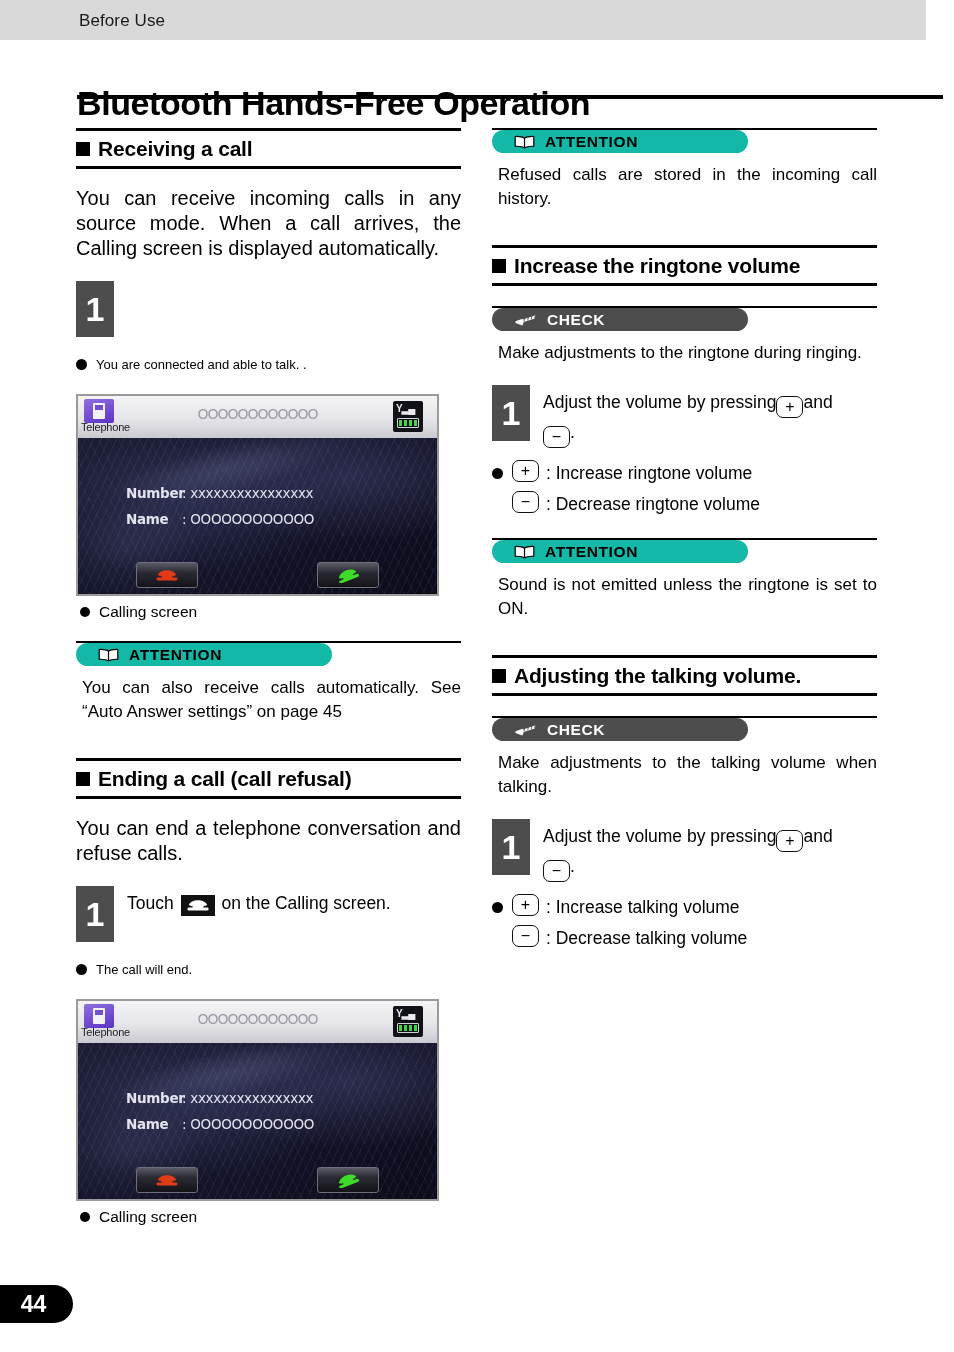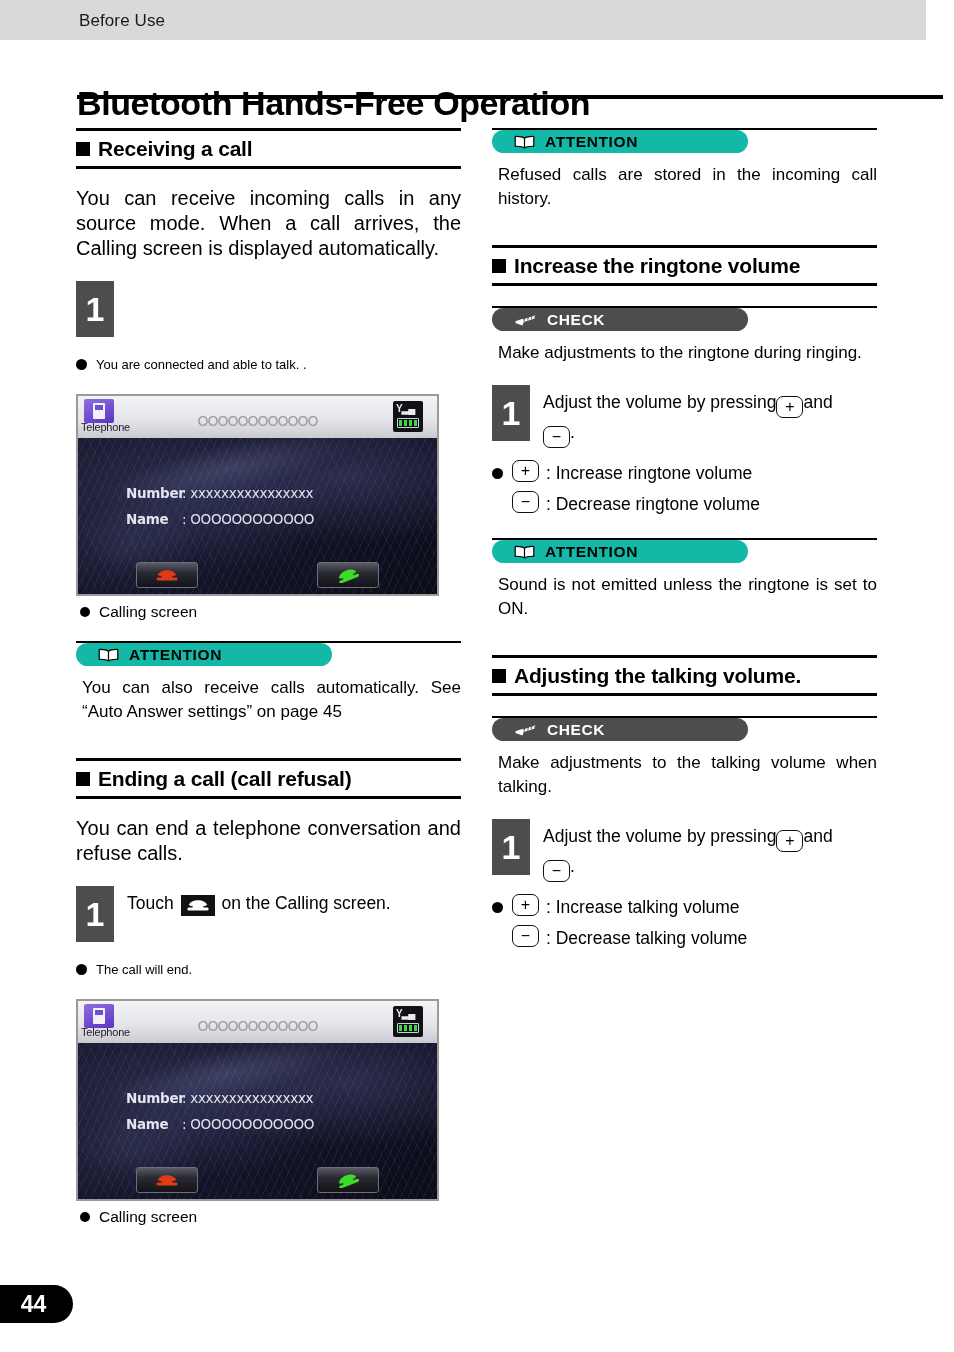--- a/index.html
+++ b/index.html
@@ -278,21 +278,21 @@
   .tel-label {
     position: absolute;
     left: 3px; top: 25px;
     font-size: 11px;
     font-weight: normal;
     color: #1b1b24;
     letter-spacing: -0.2px;
   }
   .tel-title {
     position: absolute;
-    left: 0; right: 0; top: 17px;
+    left: 0; right: 0; top: 10px;
     text-align: center;
     font-size: 14px;
     letter-spacing: -1px;
     color: #9b9ba6;
     font-family: "DejaVu Sans", sans-serif;
   }
   .tel-status {
     position: absolute;
     right: 14px; top: 5px;
     width: 30px; height: 31px;

